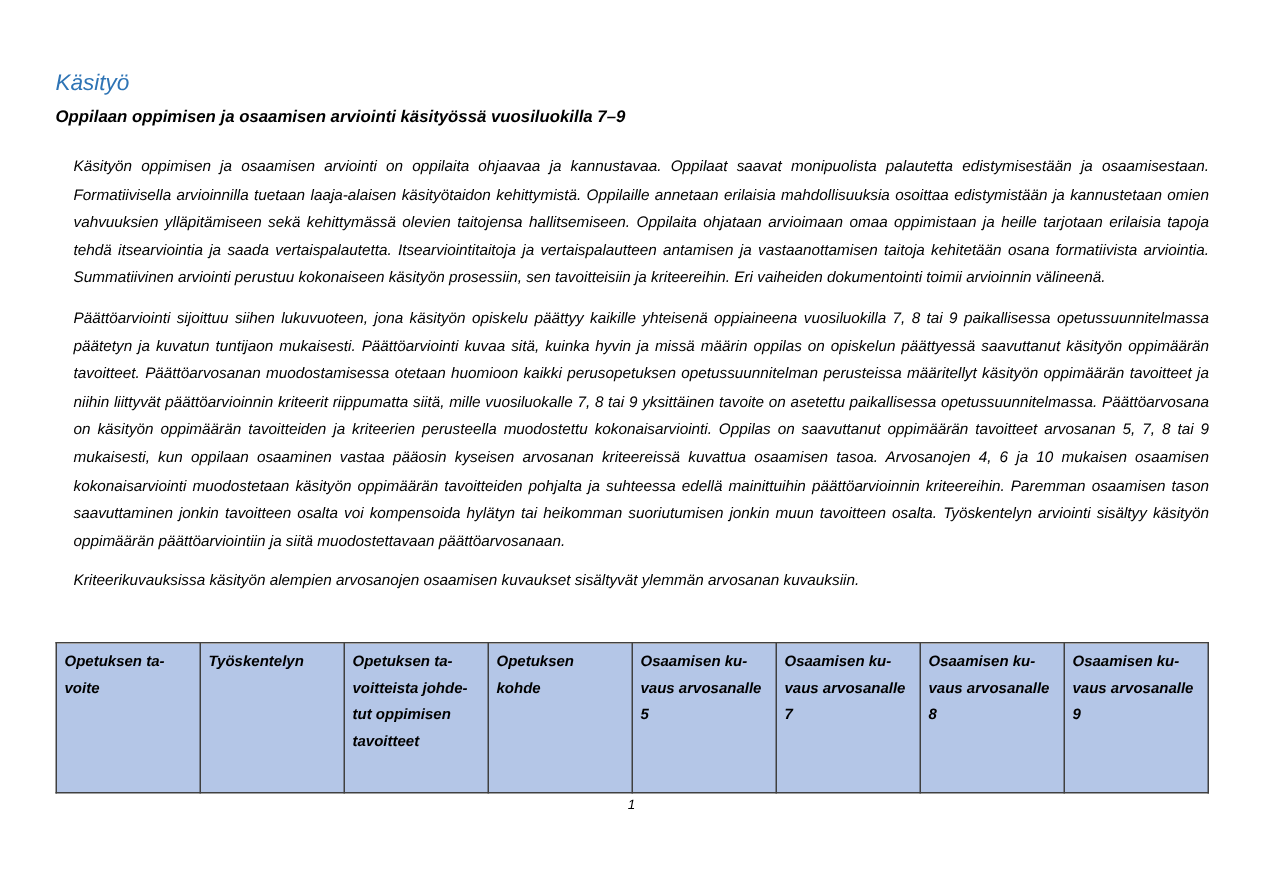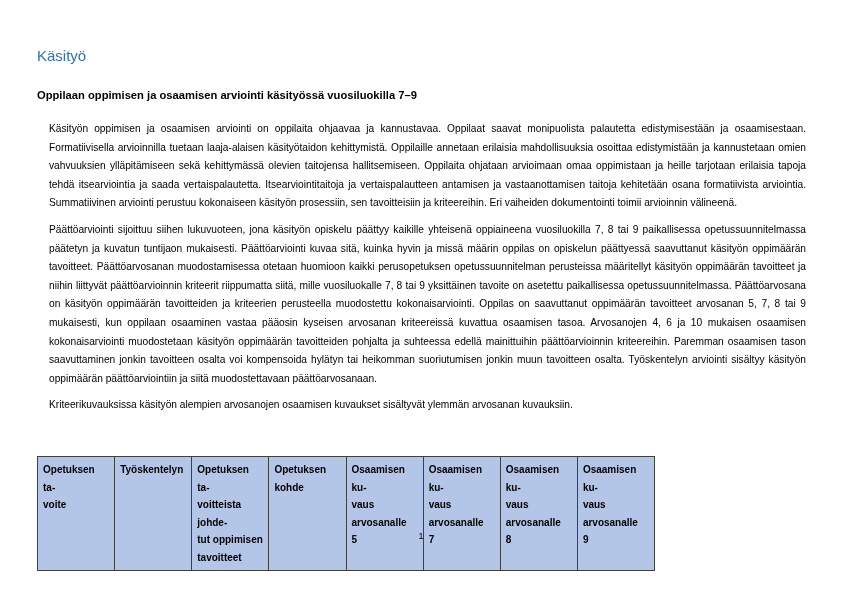--- a/index.html
+++ b/index.html
@@ -8,59 +8,59 @@
     background: #ffffff;
   }
   .page {
     position: relative;
     width: 842px;
     height: 595px;
     background: #ffffff;
     overflow: hidden;
     font-family: "Liberation Sans", sans-serif;
     color: #000000;
+    font-style: italic;
   }
   .content {
     position: absolute;
     left: 37px;
     right: 36px;
     top: 46px;
   }
   .title {
     font-size: 15px;
     line-height: 20px;
     font-weight: 400;
     color: #2E74B5;
     margin: 0;
   }
   .subtitle {
     font-size: 11.2px;
     line-height: 18px;
     font-weight: 700;
     color: #000000;
-    margin: 20px 0 0 0;
+    margin: 3px 0 0 0;
   }
   .para {
     font-size: 10.2px;
     line-height: 18.6px;
     text-align: justify;
     margin: 8px 0 0 12px;
   }
   .para.first {
     margin-top: 16px;
   }
   .doc-table {
     position: absolute;
     left: 37px;
     right: 36px;
     top: 428px;
-    width: 618px;
+    width: 769px;
     border-collapse: collapse;
     table-layout: fixed;
-    margin-top: 28px;
   }
   .doc-table tr {
     height: 100px;
   }
   .doc-table td {
     border: 1px solid #404040;
     background: #B4C6E7;
     vertical-align: top;
     padding: 4px 5px;
     font-size: 10px;

